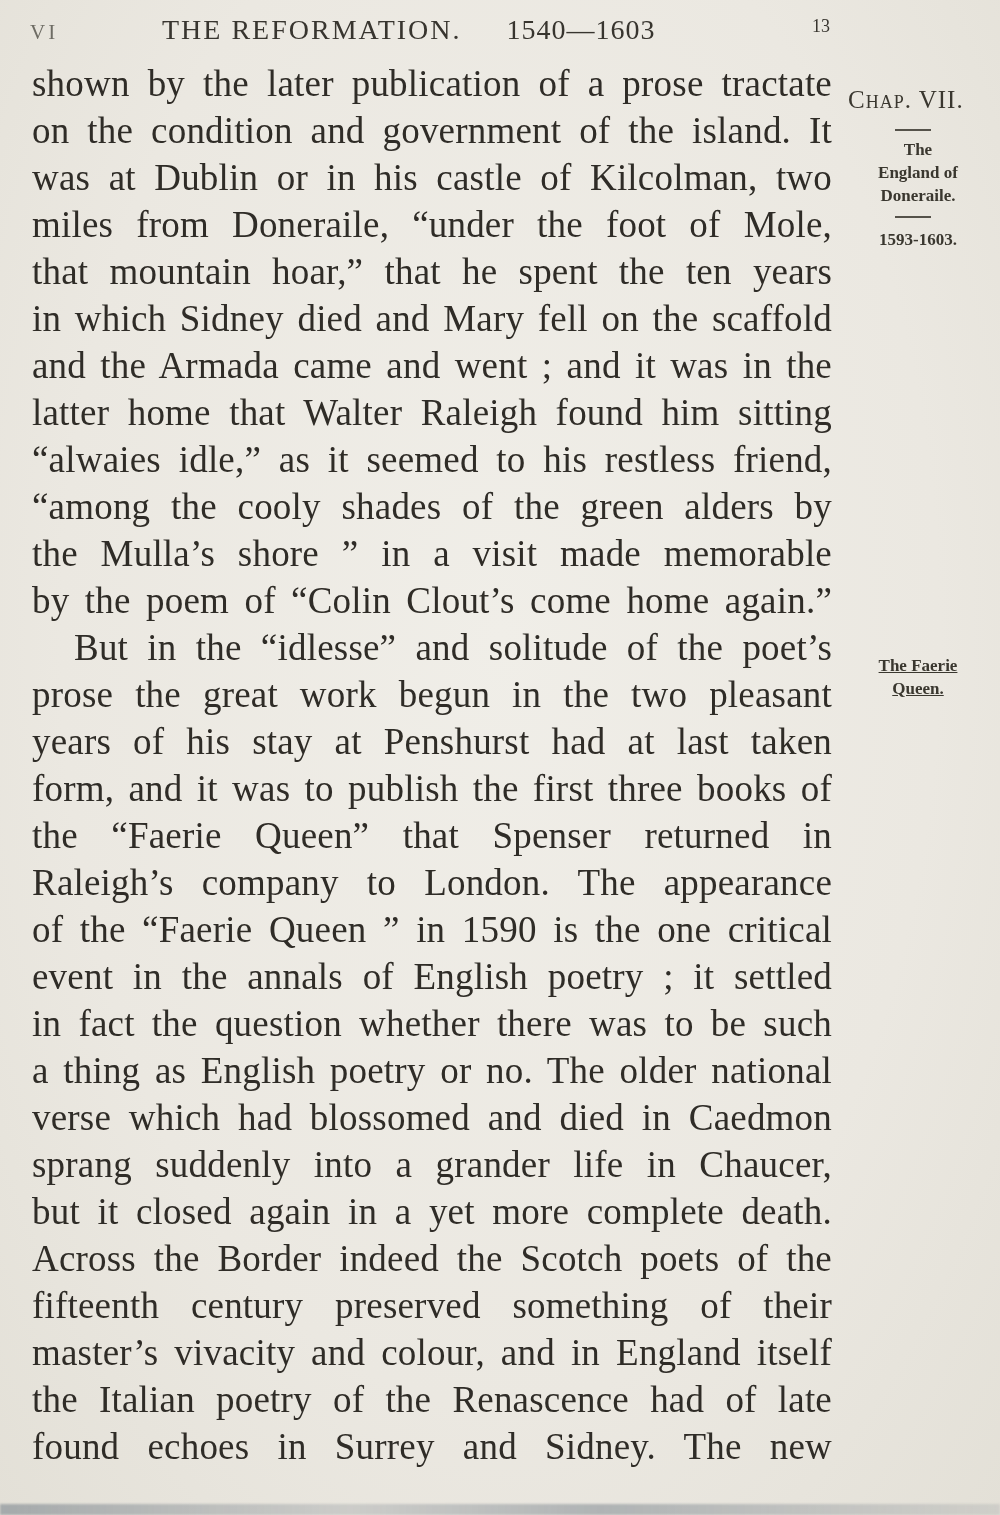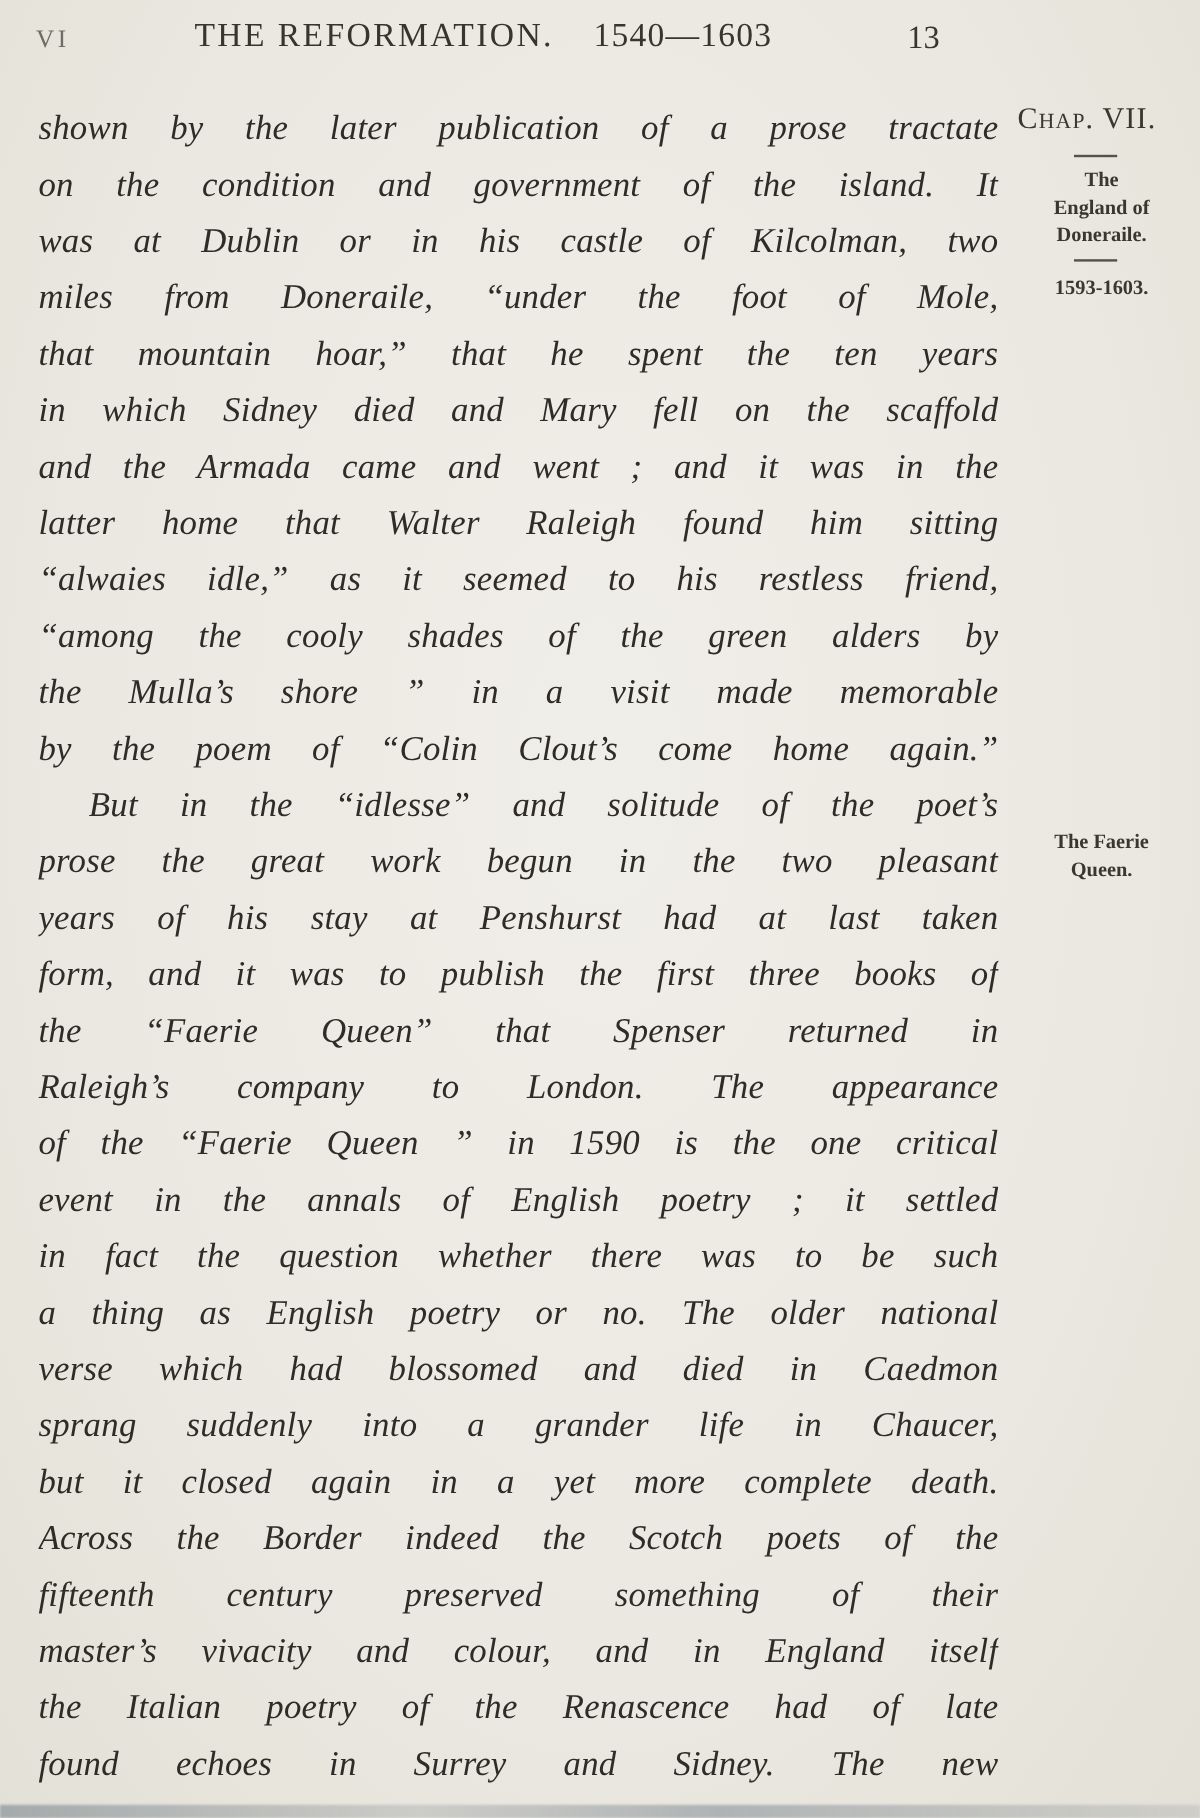--- a/index.html
+++ b/index.html
@@ -20,30 +20,30 @@
   .running-head { position: absolute; top: 10px; left: 0; width: 100%; height: 46px; }
   .folio-sig {
     position: absolute; left: 30px; top: 10px;
     font-size: 21px; letter-spacing: 3px; color: #6e6c64;
   }
   .head-title {
     position: absolute; left: 162px; top: 4px;
     font-size: 28px; letter-spacing: 2px; color: #38352f;
     white-space: nowrap;
   }
-  .head-title .dates { margin-left: 24px; letter-spacing: 1px; }
+  .head-title .dates { margin-left: 36px; letter-spacing: 1px; }
   .page-number {
-    position: absolute; left: 756px; top: 6px;
-    font-size: 27px; color: #38352f;
+    position: absolute; left: 812px; top: 6px;
+    font-size: 18px; color: #38352f;
   }
 
   
   .text-block {
-    position: absolute; left: 32px; top: 84px; width: 800px;
-    font-size: 29px; line-height: 47px; letter-spacing: 0.2px; font-style: italic;
+    position: absolute; left: 32px; top: 60px; width: 800px;
+    font-size: 37px; line-height: 47px; letter-spacing: 0.2px;
   }
   .para { margin: 0; }
   .line {
     text-align: justify;
     text-align-last: justify;
     -moz-text-align-last: justify;
     height: 47px; overflow: hidden;
   }
   .line.indent { padding-left: 42px; }
 
@@ -56,21 +56,21 @@
   }
   .sn-rule {
     position: absolute; left: 52px; width: 36px; height: 2px;
     background: #55524a; border: none; margin: 0;
   }
   .sn-rule-1 { top: 129px; }
   .sn-rule-2 { top: 216px; }
   .sn-bold { font-weight: bold; font-size: 17px; line-height: 23px; }
   .sn-england { top: 138px; }
   .sn-years { top: 228px; }
-  .sn-faerie { top: 690px; }
+  .sn-faerie { top: 654px; text-decoration: underline; }
 
   
   .scan-edge {
     position: absolute; left: 0; bottom: 0; width: 100%; height: 11px;
     background: linear-gradient(to right,
       rgba(90,104,118,0.45) 0%, rgba(120,130,140,0.25) 35%,
       rgba(90,104,118,0.4) 60%, rgba(130,138,146,0.2) 100%);
     filter: blur(1px);
   }
 </style>

